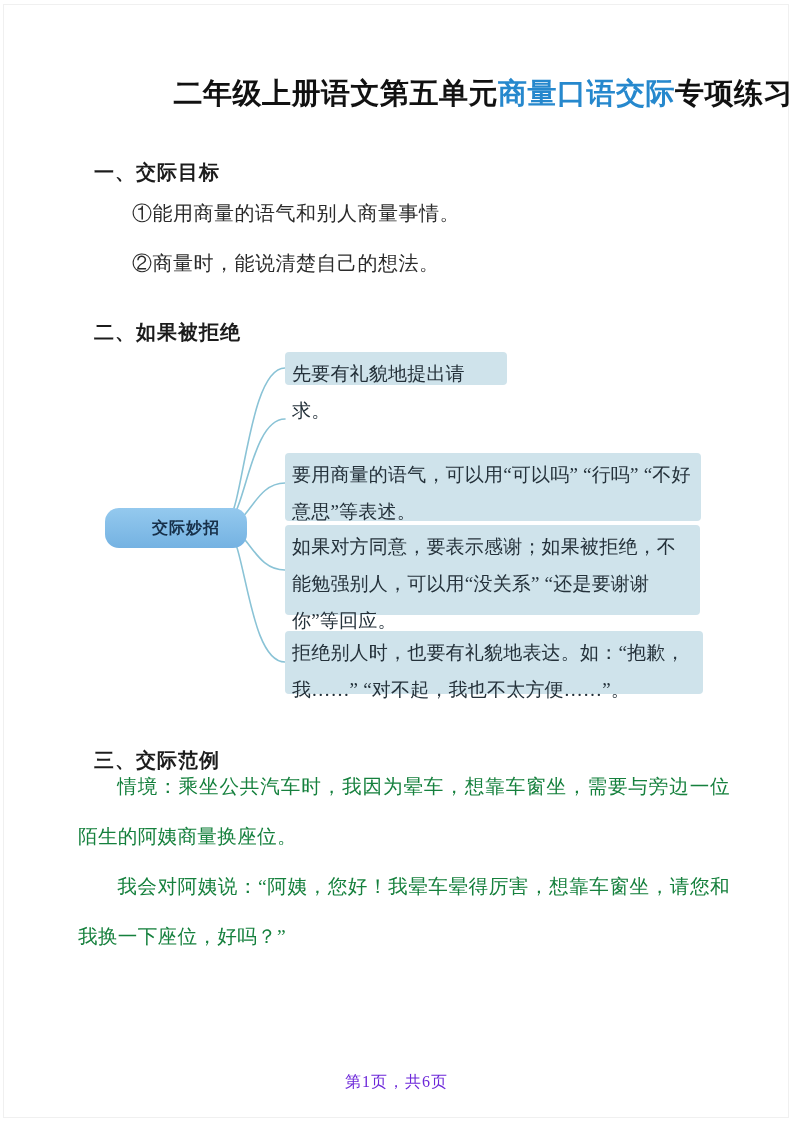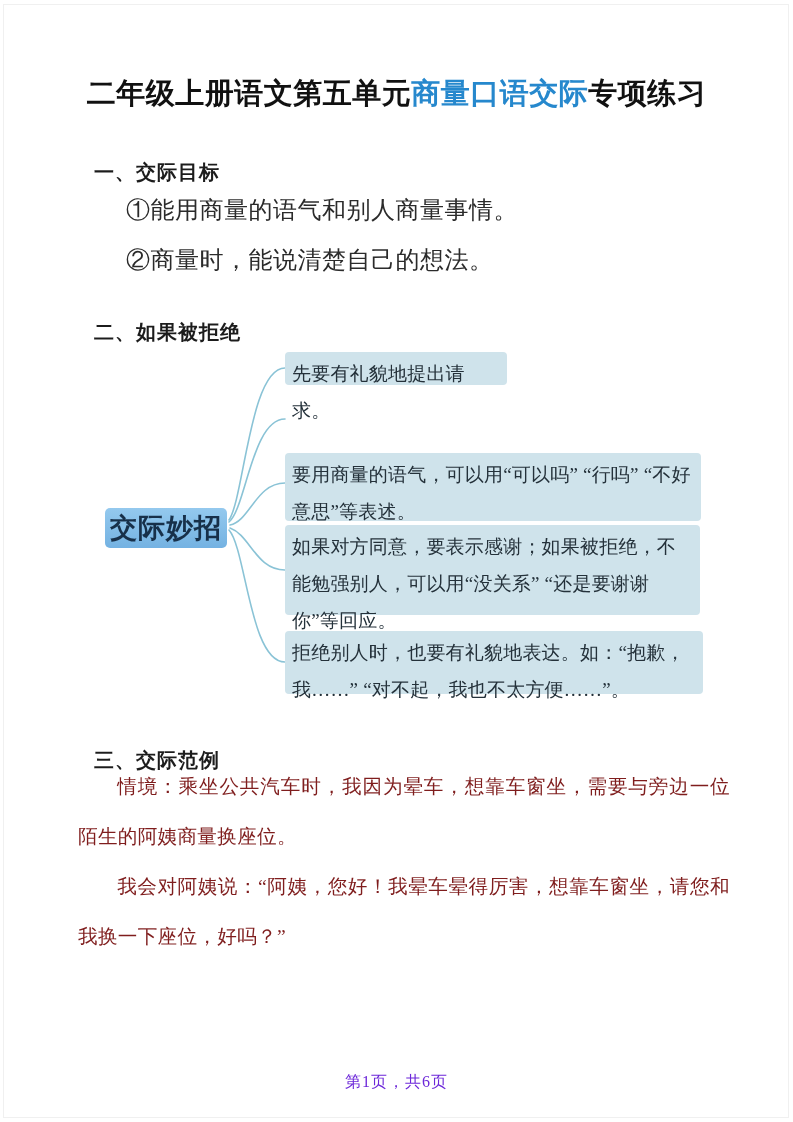--- a/index.html
+++ b/index.html
@@ -19,62 +19,63 @@
     font-family:"Liberation Serif", serif;
     color:var(--text);
   }
   .page-edge{
     position:absolute;left:3px;top:4px;right:4px;bottom:4px;
     border:1px solid #f0f0f0;
     pointer-events:none;
   }
   .title{
     position:absolute;left:0;top:74px;width:793px;
-    text-align:center;
+    text-align:right;
     font-family:"Liberation Sans", sans-serif;
     font-weight:bold;
     font-size:29px;
     letter-spacing:0.5px;
     color:#111;
     margin:0;
     white-space:nowrap;
   }
   .title .hl{color:var(--title-highlight);}
   .sec-heading{
     position:absolute;left:78px;
     margin:16px;
     font-size:20px;
     font-weight:bold;
     color:#1c1c1c;
     letter-spacing:1px;
     white-space:nowrap;
   }
   .goal-line{
     position:absolute;left:118px;
-    margin:8px;
-    font-size:24px;
+    margin:14px;
+    font-size:20px;
     color:#2b2b2b;
     white-space:nowrap;
     letter-spacing:0.5px;
   }
   .mindmap-svg{
     position:absolute;left:0;top:0;width:793px;height:1122px;
     pointer-events:none;
   }
   .root-node{
     position:absolute;left:105px;top:508px;width:122px;height:40px;
     background:linear-gradient(180deg,var(--root-node-bg-top),var(--root-node-bg-bottom));
-    border-radius:5px;
+    border-radius:14px;
     font-family:"Liberation Sans", sans-serif;
     font-weight:bold;
-    font-size:27px;
+    font-size:16px;
     color:#17304a;
     text-align:center;
     line-height:40px;
     letter-spacing:1px;
+    padding-left:20px;
   }
   .branch{
     position:absolute;left:285px;
     background:var(--branch-box-bg);
     border-radius:4px;
     padding:3px 7px;
     font-size:19px;
     line-height:37px;
     color:#24313a;
     box-sizing:border-box;
@@ -87,21 +88,21 @@
   .b5{top:631px;width:418px;height:63px;}
   .example-block{
     position:absolute;left:78px;top:762px;width:652px;
   }
   .example-block p{
     margin:0;
     font-size:19.6px;
     line-height:50px;
     text-indent:2em;
     text-align:justify;
-    color:#7f1d1d;
+    color:#15803d;
     letter-spacing:0.3px;
   }
   .footer{
     position:absolute;left:0;top:1072px;width:793px;
     text-align:center;
     font-size:16px;
     color:#6d28d9;
     letter-spacing:1px;
   }
 </style>

